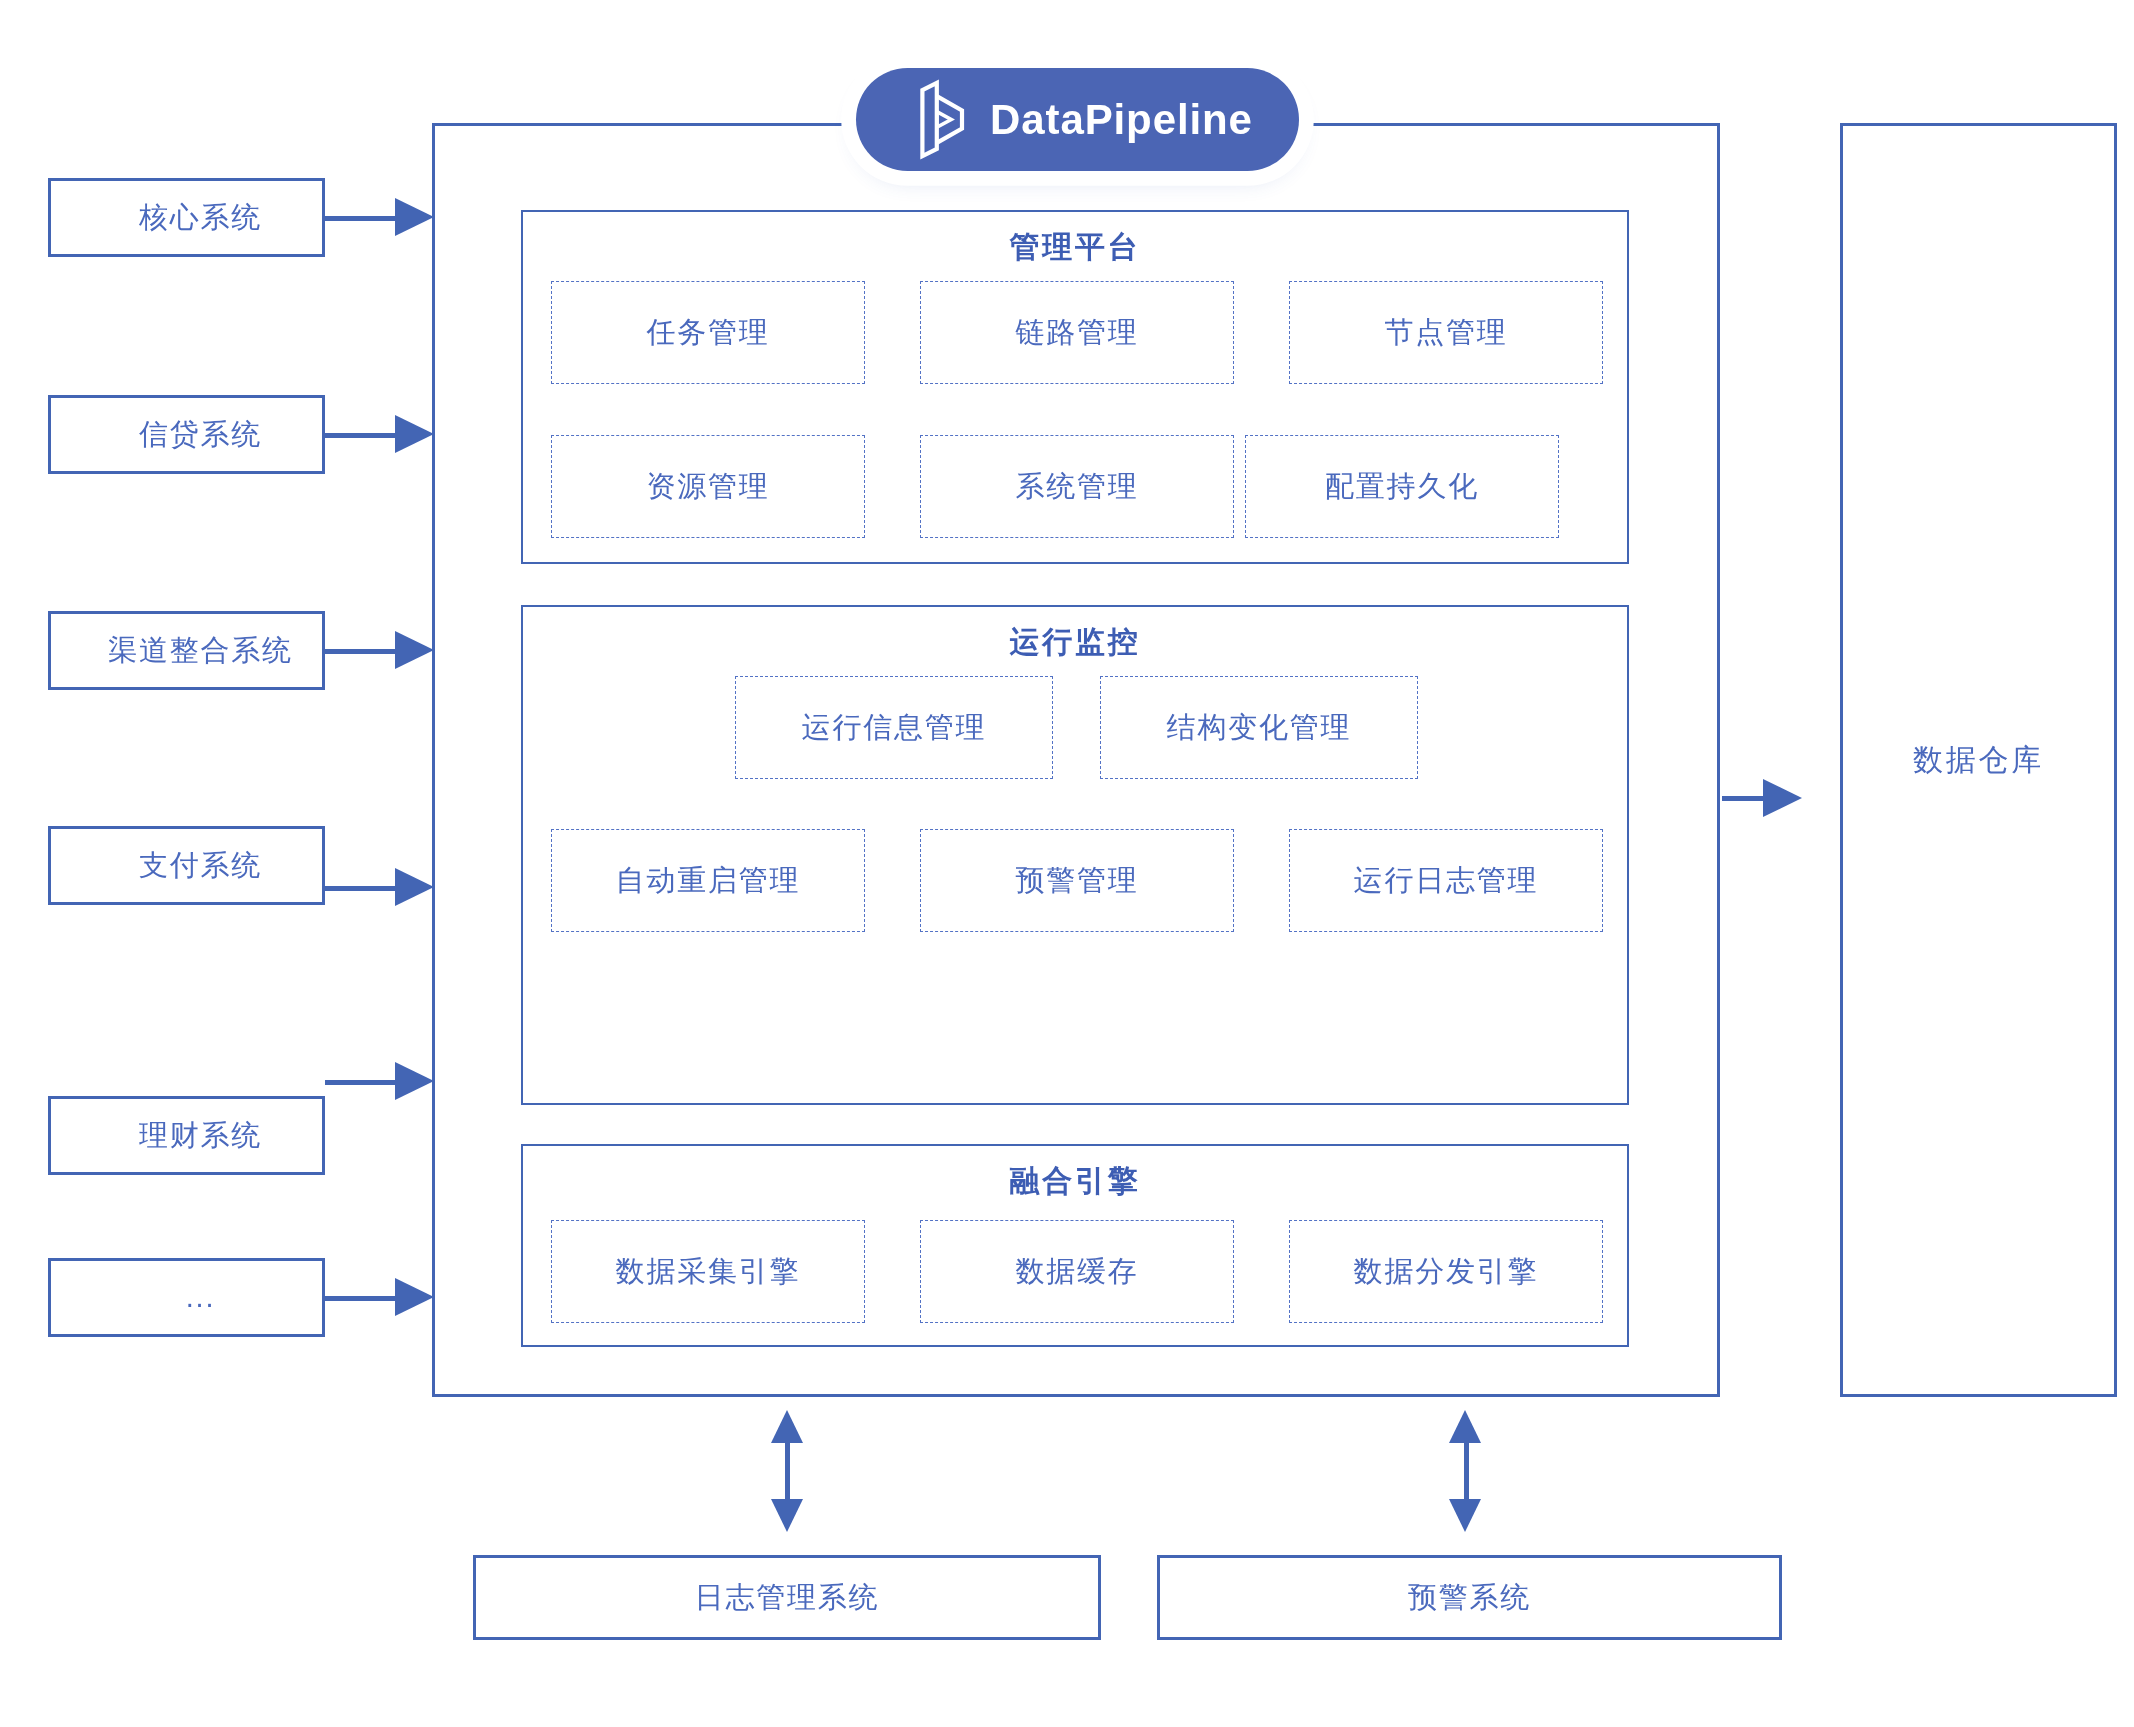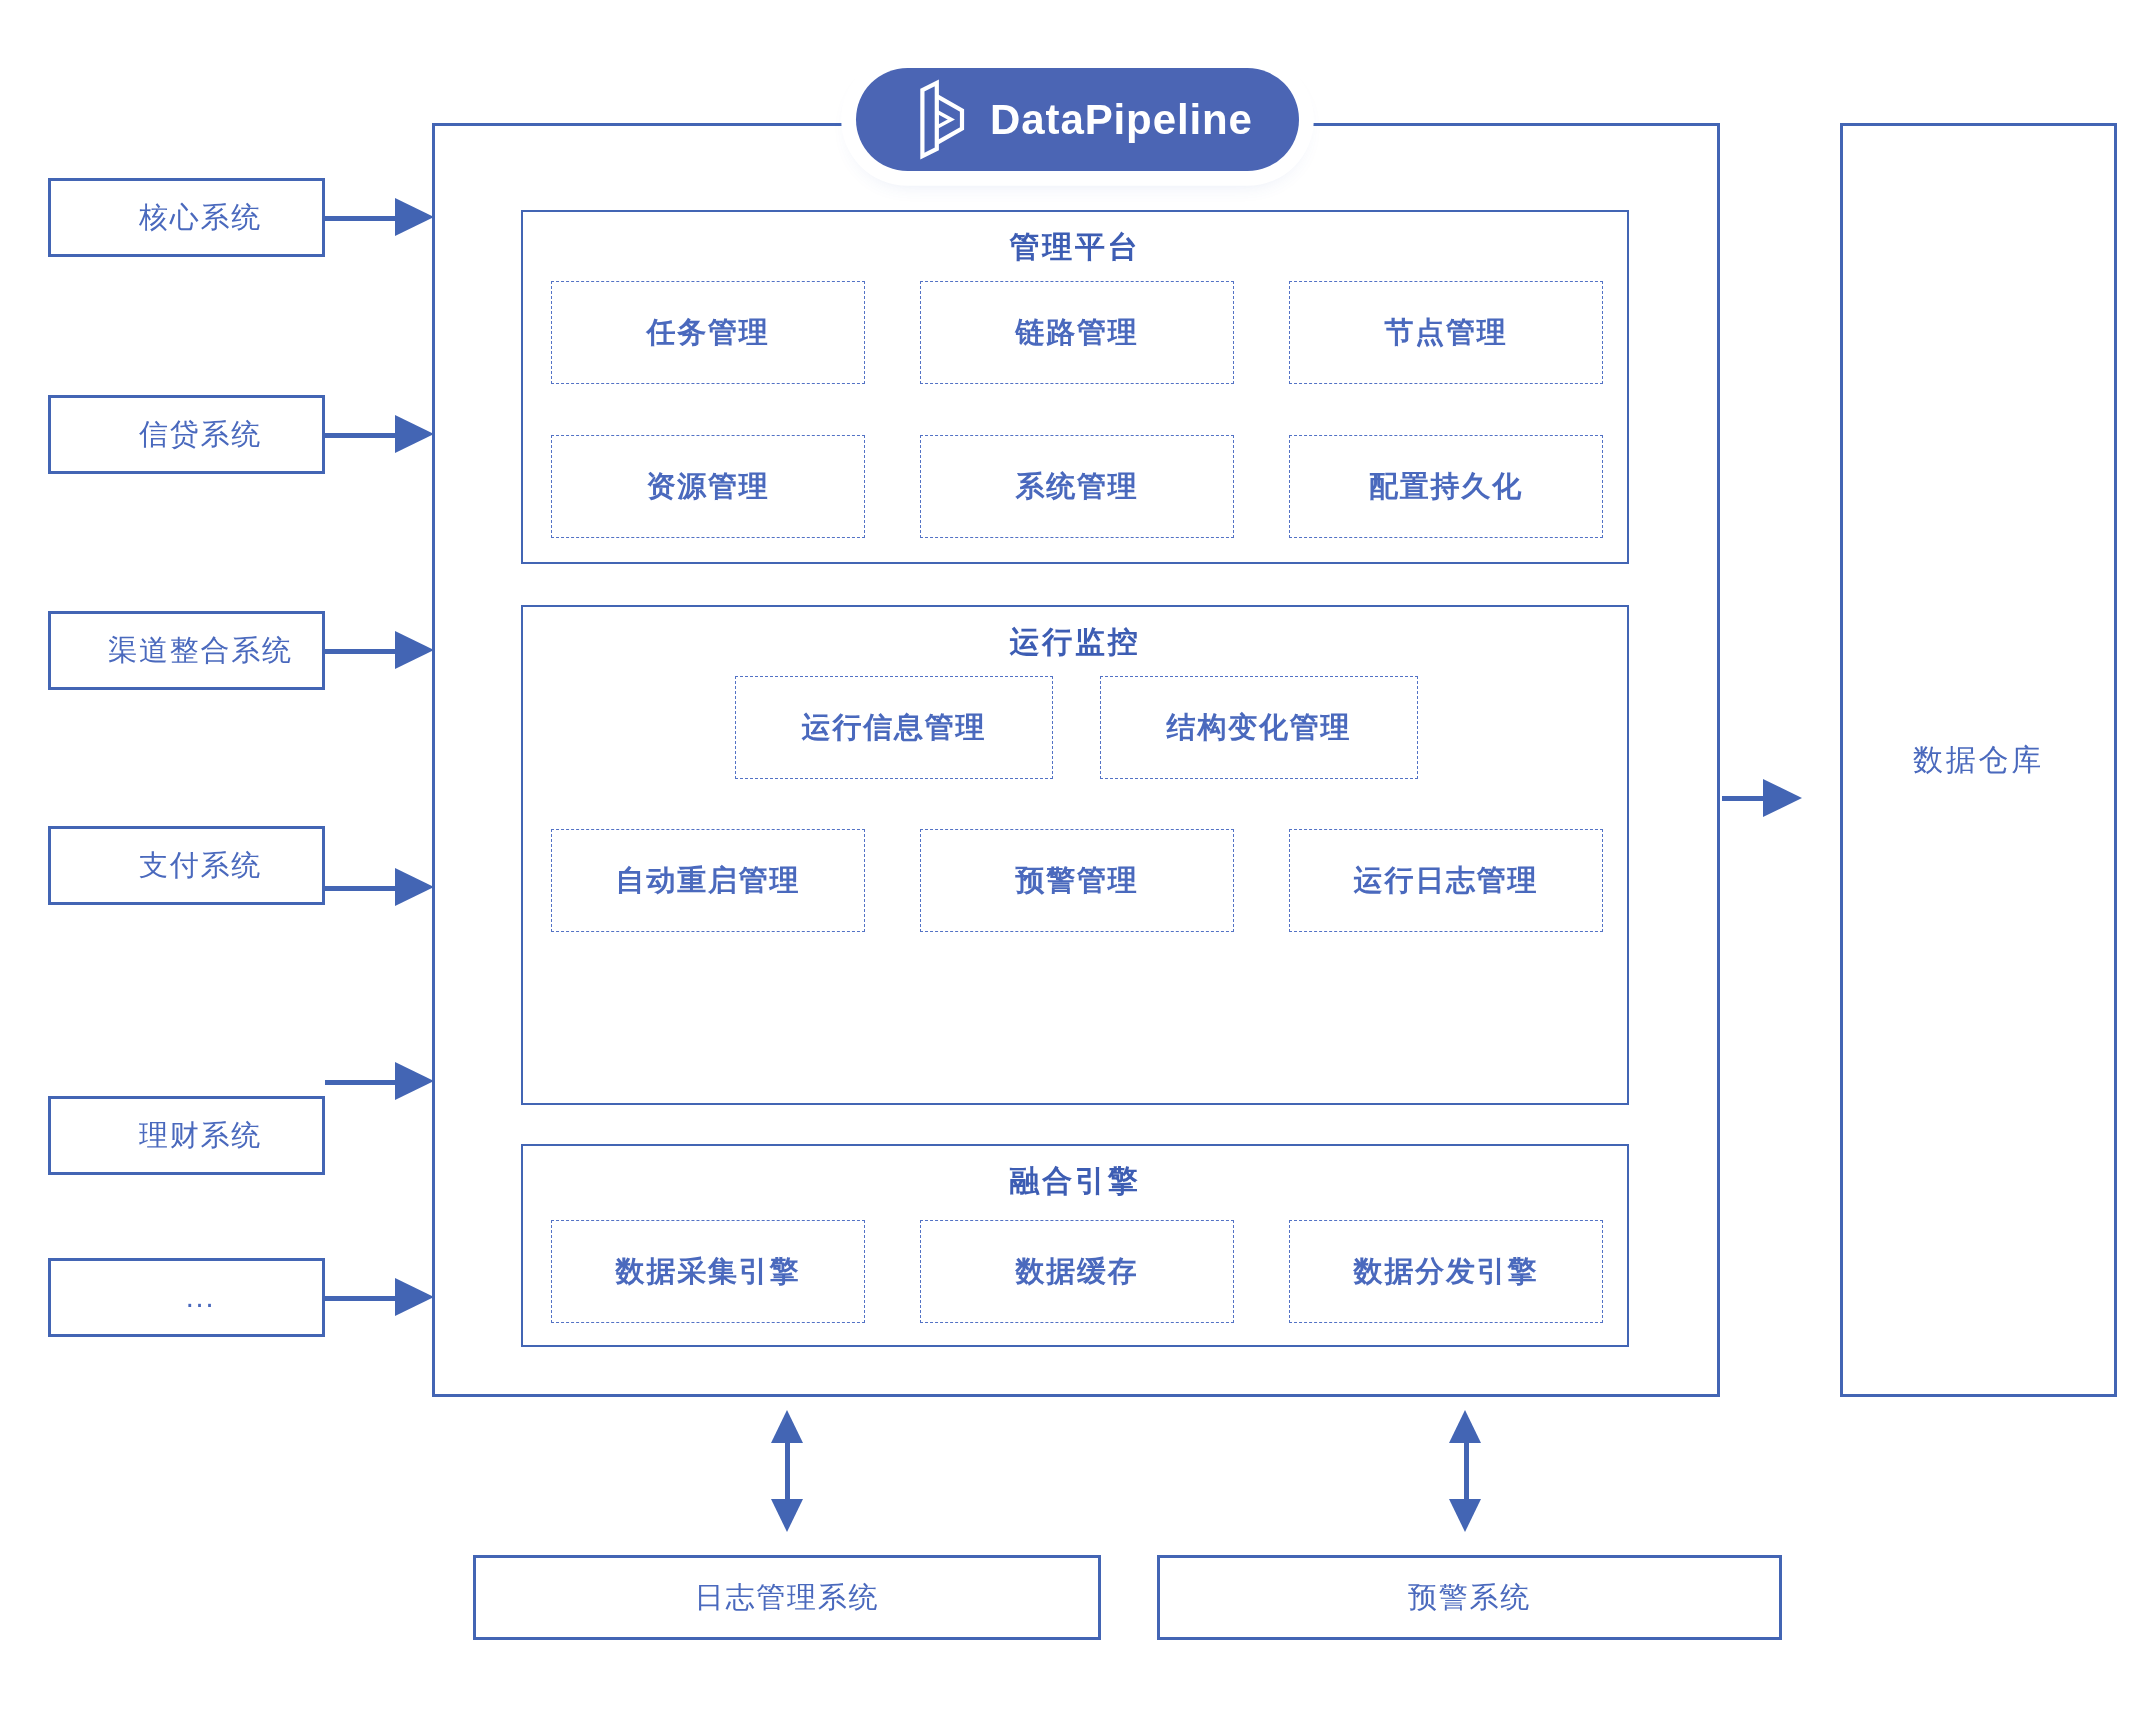--- a/index.html
+++ b/index.html
@@ -57,21 +57,21 @@
   .badge-text{color:var(--badge-text,#FFFFFF);font-size:42px;font-weight:600;letter-spacing:0.9px;margin-left:22px;}
 
   
   .section{left:521px;width:1108px;border:2.8px solid var(--line,#4365B4);background:#fff;}
   .section-title{position:absolute;top:14.8px;left:0;width:100%;text-align:center;
                  font-size:30px;font-weight:700;letter-spacing:2.8px;color:var(--section-title,#3D5DB3);}
   .cell{
     position:absolute;width:314px;height:103px;
     border:1.8px dashed var(--dashed-border,#5372C5);
     color:var(--label-text,#4A69BD);font-size:29px;letter-spacing:1.8px;
-    display:flex;align-items:center;justify-content:center;box-sizing:border-box;font-weight:bold;
+    display:flex;align-items:center;justify-content:center;box-sizing:border-box;
   }
   .cell.w2{width:318px;}
 </style>
 </head>
 <body>
 
 <div id="canvas">
 
   <div class="abs flexc sys" style="top:178px">
       <span>核心系统</span>
@@ -138,21 +138,21 @@
       </div>
     <div class="cell" style="left:766px;top:69px">
         <span>节点管理</span>
       </div>
     <div class="cell" style="left:28px;top:223px">
         <span>资源管理</span>
       </div>
     <div class="cell" style="left:397px;top:223px">
         <span>系统管理</span>
       </div>
-    <div class="cell" style="left:766px;top:223px">
+    <div class="cell" style="left:722px;top:223px">
         <span>配置持久化</span>
       </div>
   </div>
 
   <div class="abs section" style="top:605px;height:500px">
     <div class="section-title">运行监控</div>
     <div class="cell w2" style="left:212px;top:69px">
         <span>运行信息管理</span>
       </div>
     <div class="cell w2" style="left:577px;top:69px">

